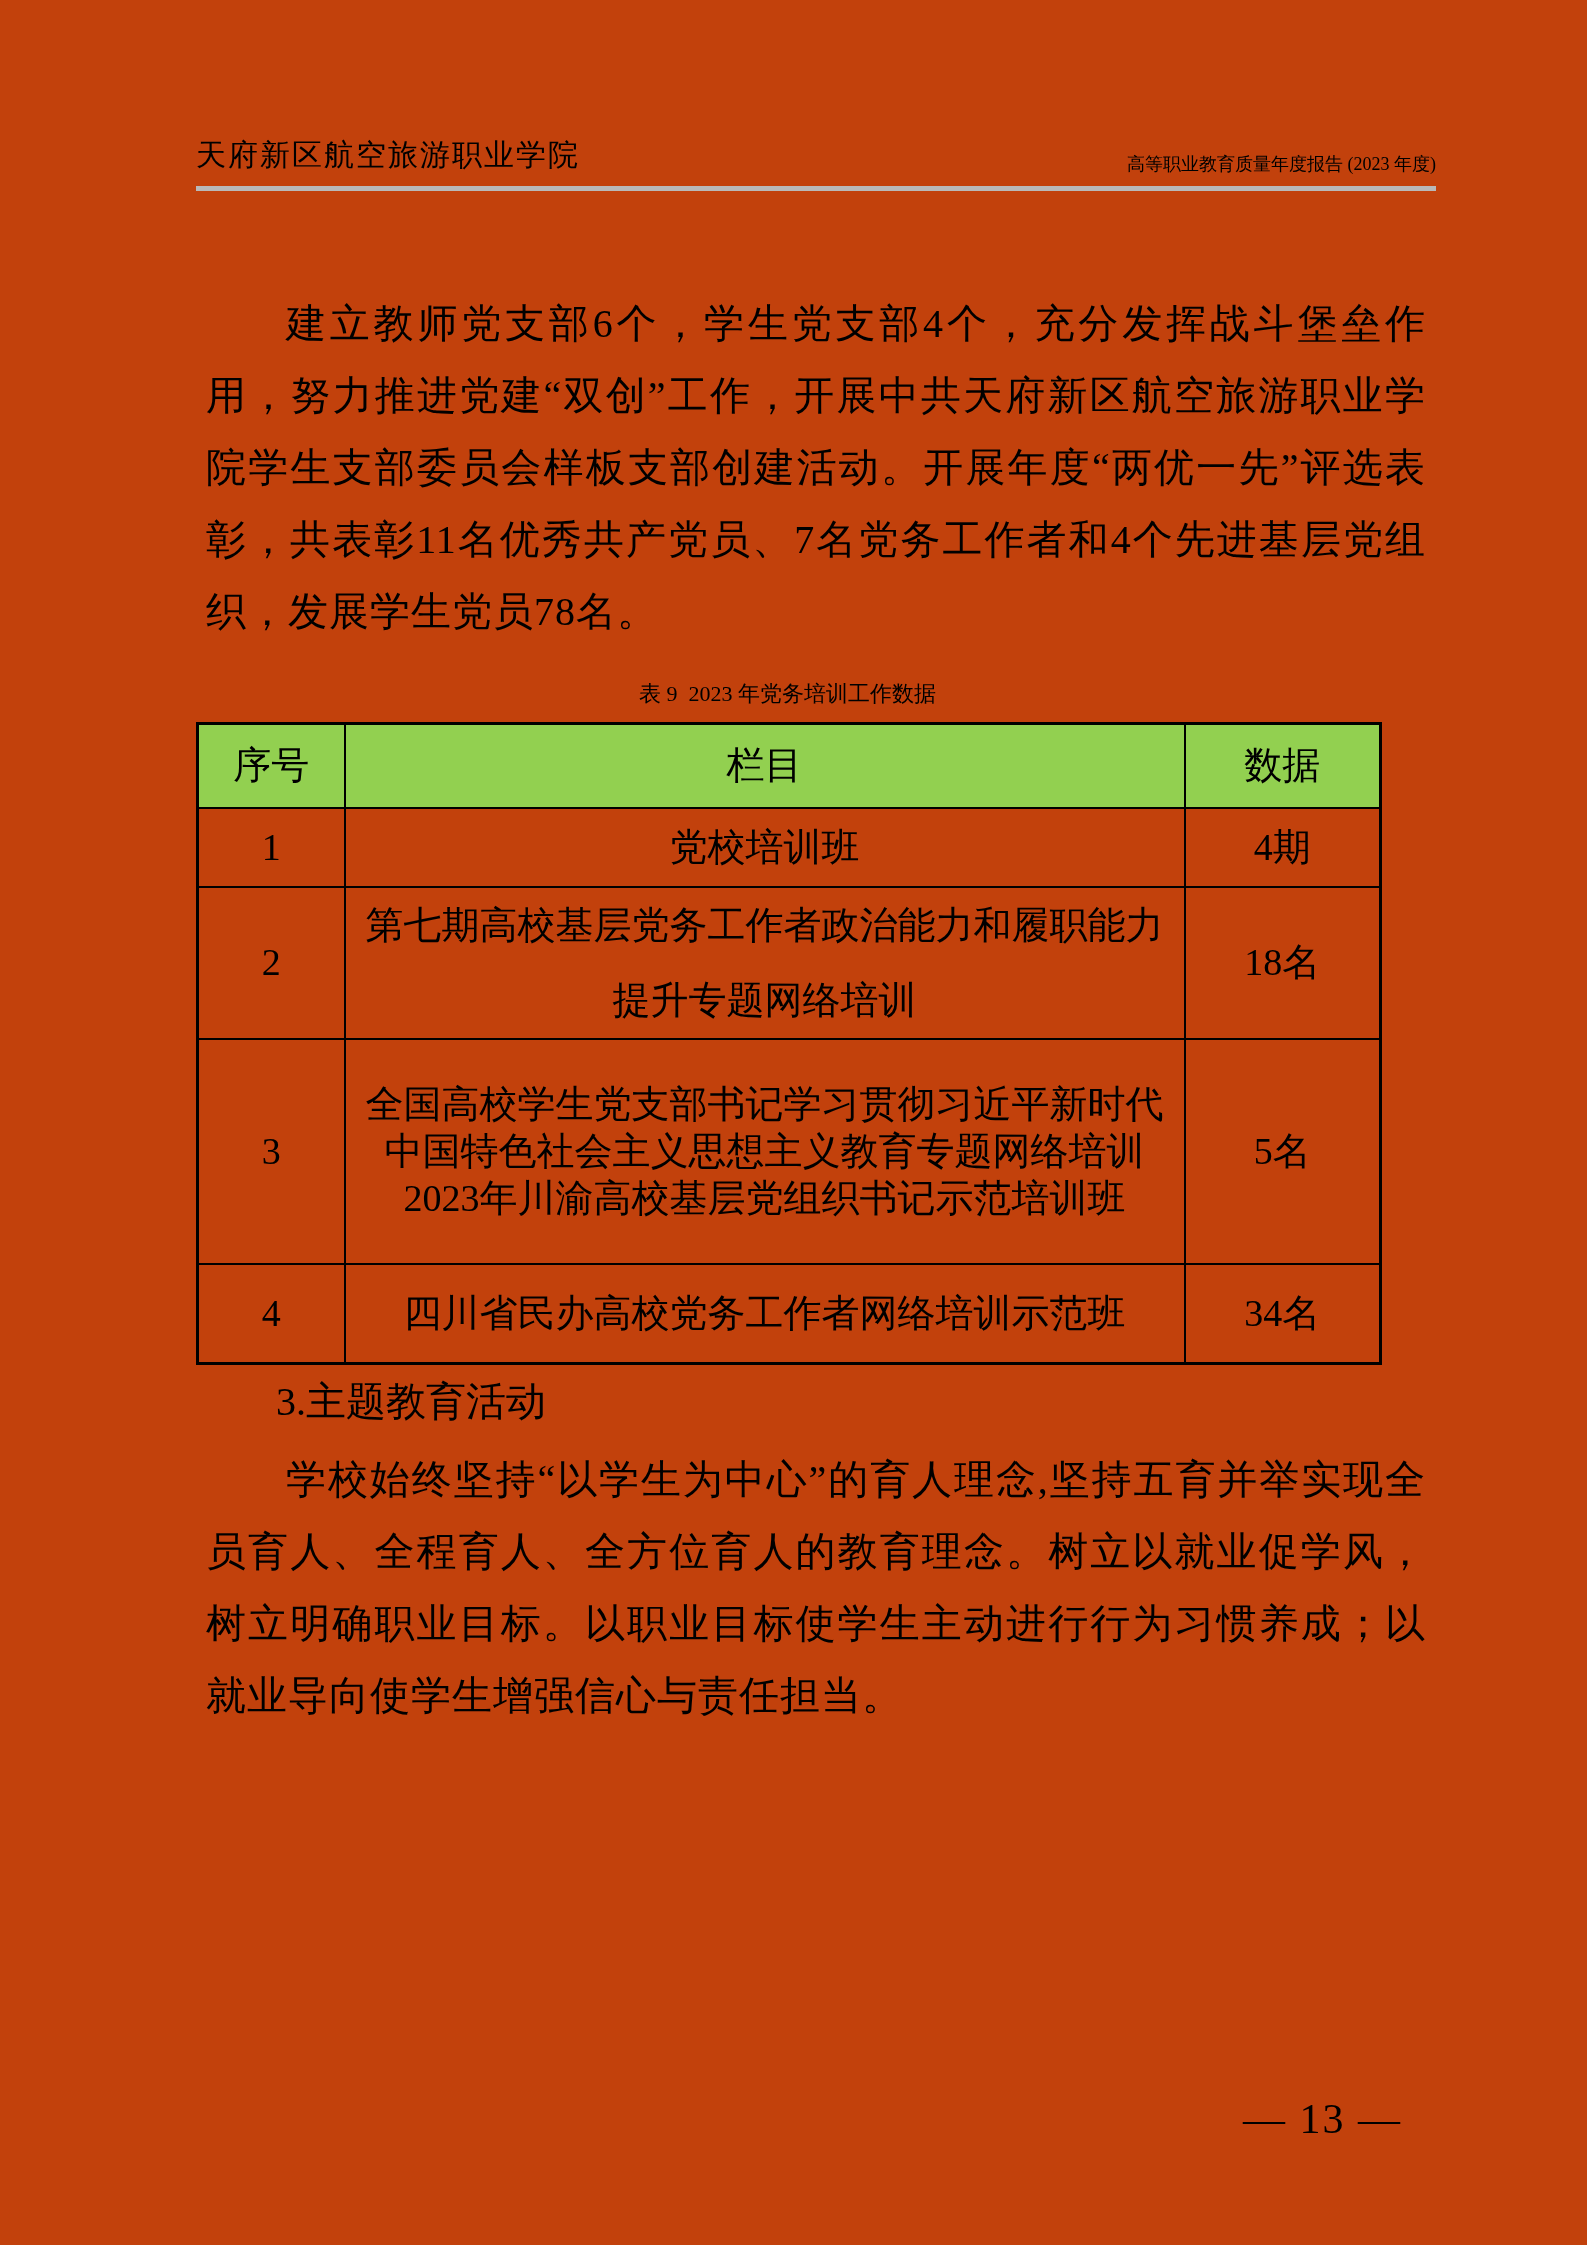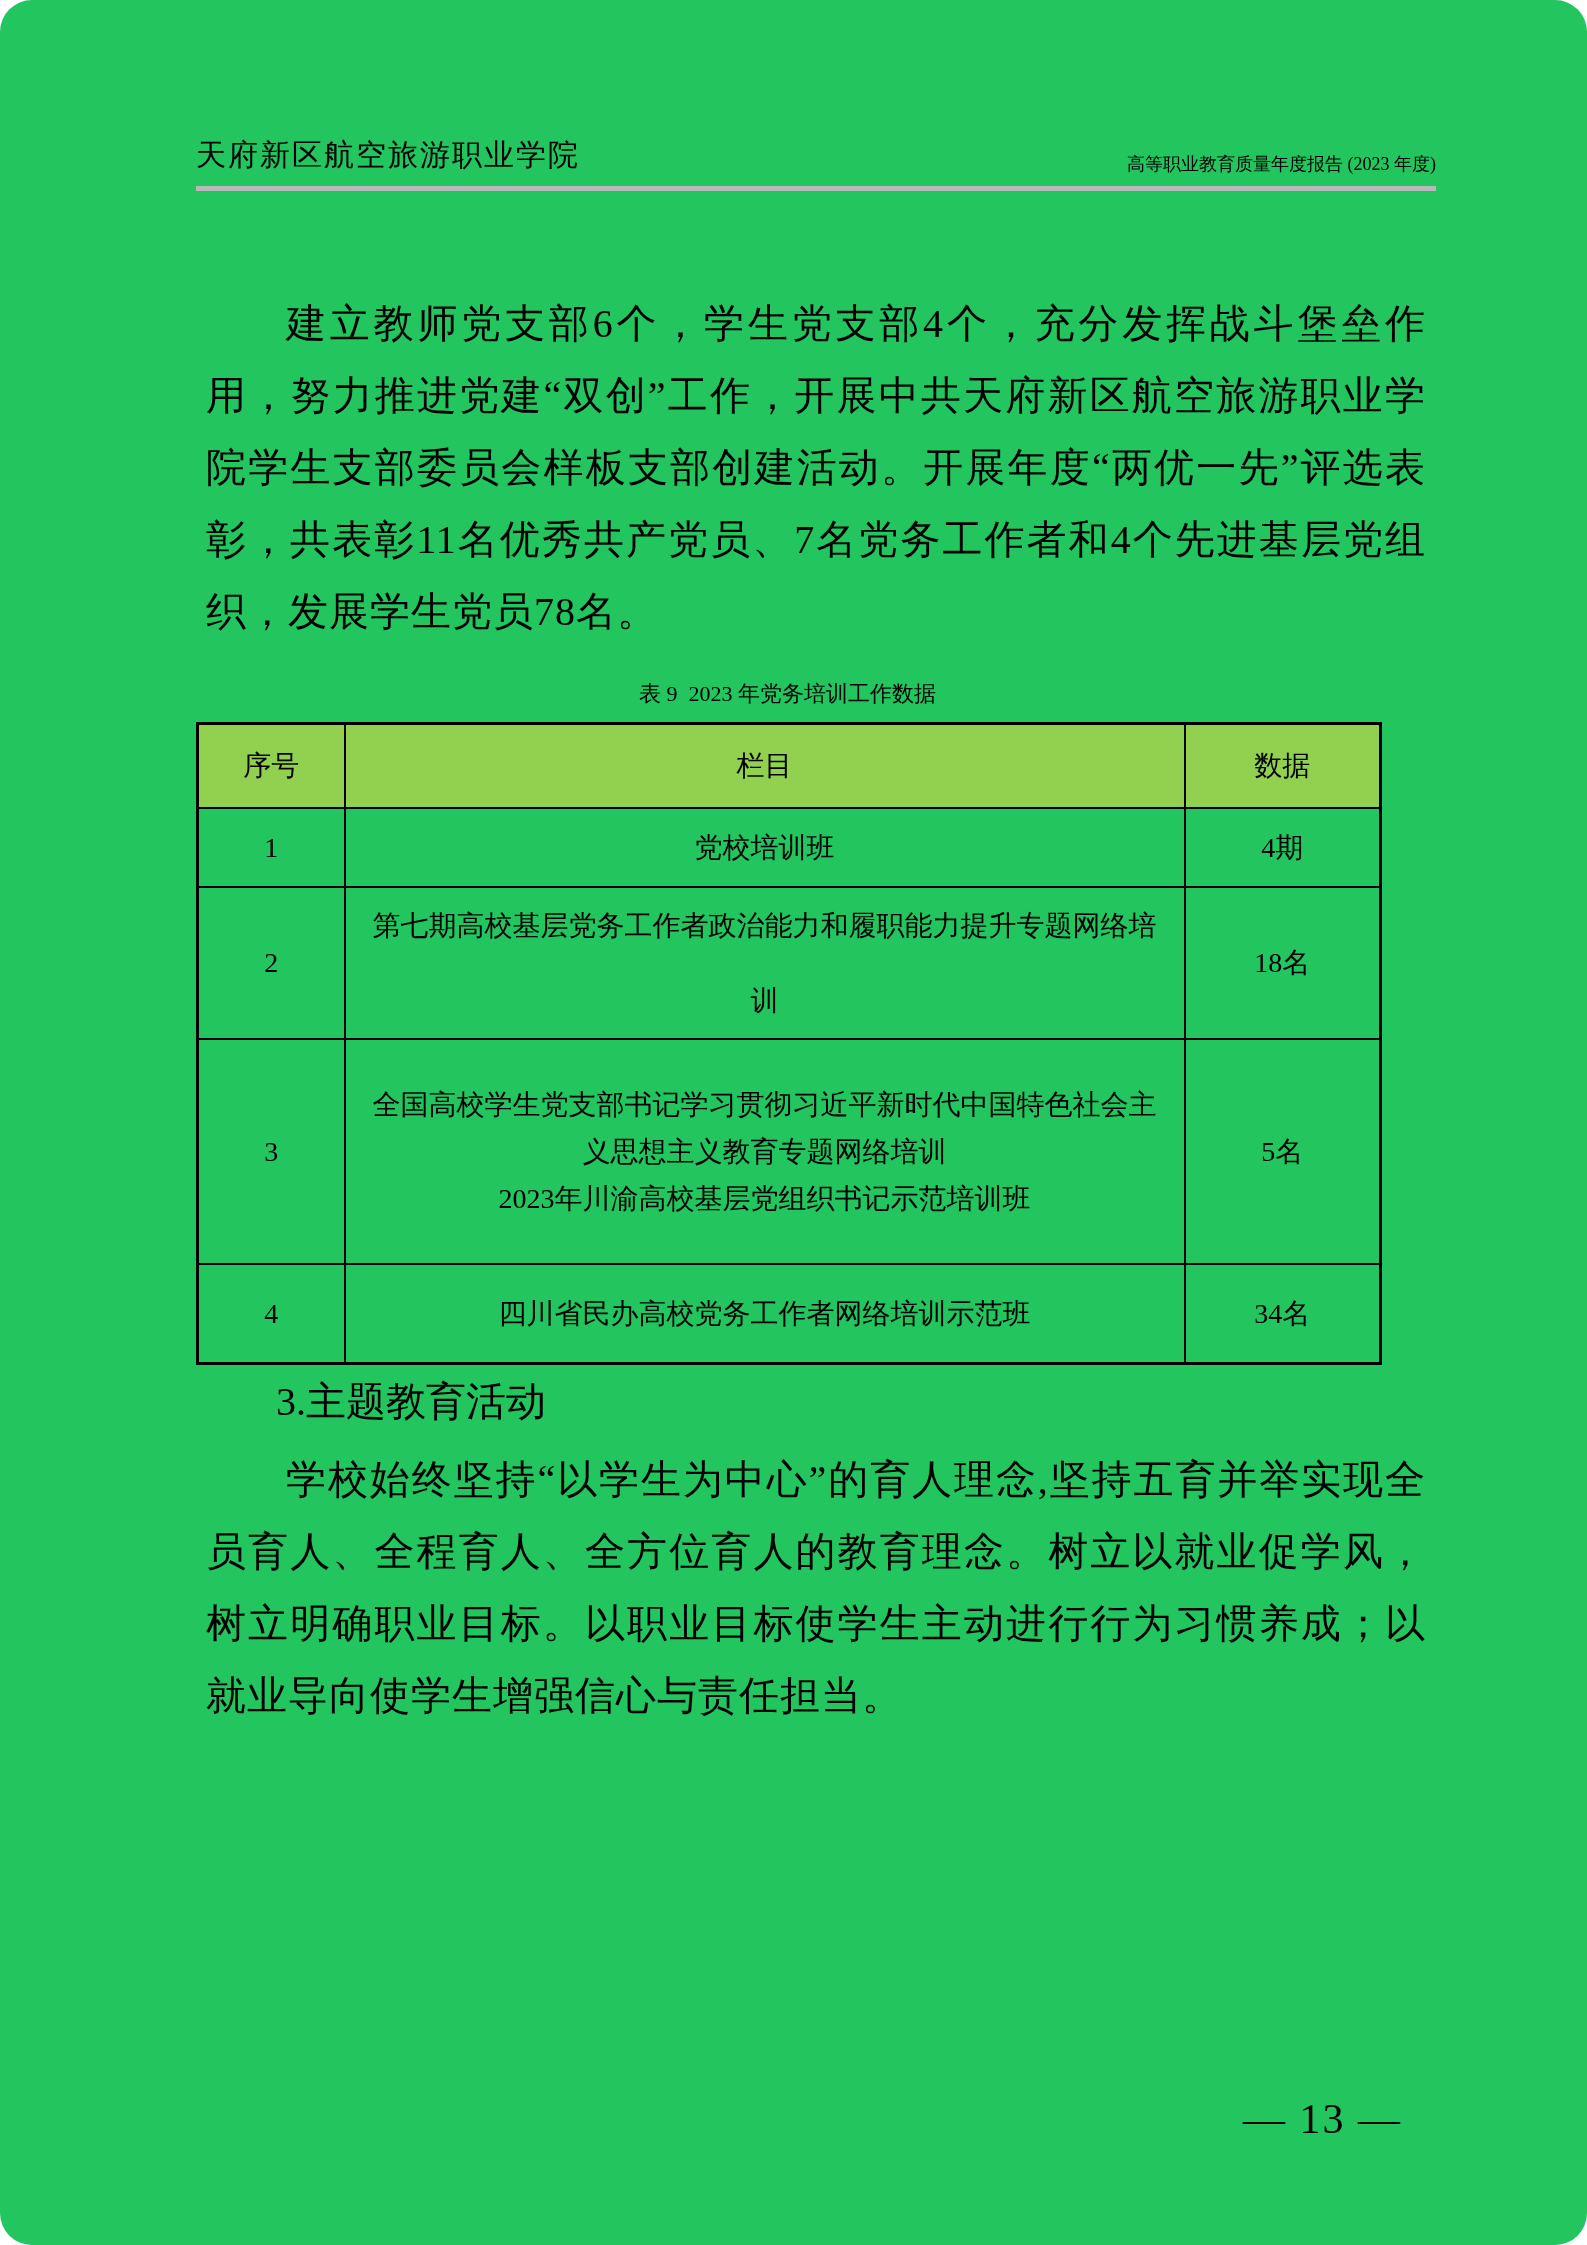--- a/index.html
+++ b/index.html
@@ -1,21 +1,21 @@
 <!DOCTYPE html>
 <html><head>
 <meta charset="utf-8">
 <style>
   html,body{margin:0;padding:0;background:#ffffff;}
   body{
     width:1587px;height:2245px;position:relative;
     font-family:"Liberation Serif","DejaVu Serif",serif;
     color:#000;
   }
-  .page{position:absolute;inset:0;background:#22c55e;overflow:hidden;border-radius:32px;}
+  .page{position:absolute;inset:0;background:#c2410c;overflow:hidden;}
 
   
   .doc-header{
     position:absolute;left:196px;top:118px;width:1240px;height:58px;
     display:flex;justify-content:space-between;align-items:flex-end;
     padding-bottom:10px;
     border-bottom:5px solid #b9b9b9;
   }
   .doc-header .left{font-size:30px;letter-spacing:2px;}
   .doc-header .right{font-size:18px;}
@@ -40,21 +40,21 @@
     text-align:center;font-size:22px;line-height:48px;
     white-space:pre;
   }
 
   
   table.datatable{
     position:absolute;left:196px;top:722px;
     width:1183px;table-layout:fixed;
     border-collapse:collapse;
     border:3px solid #000;
-    font-size:28px;
+    font-size:38px;
   }
   table.datatable th,
   table.datatable td{
     border:2px solid #000;
     text-align:center;vertical-align:middle;
     padding:0 18px;
     line-height:75px;
     font-weight:normal;
     overflow:hidden;
   }

